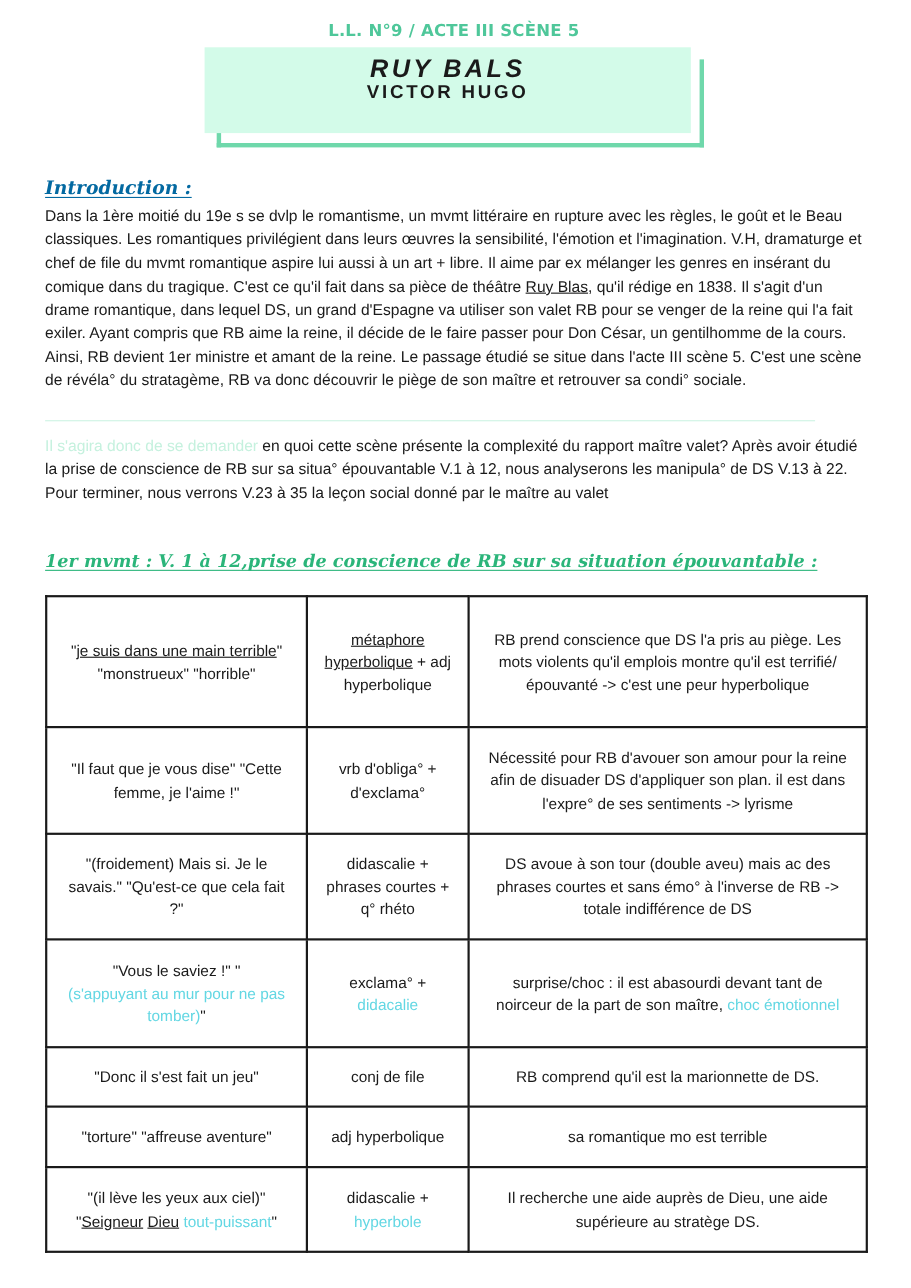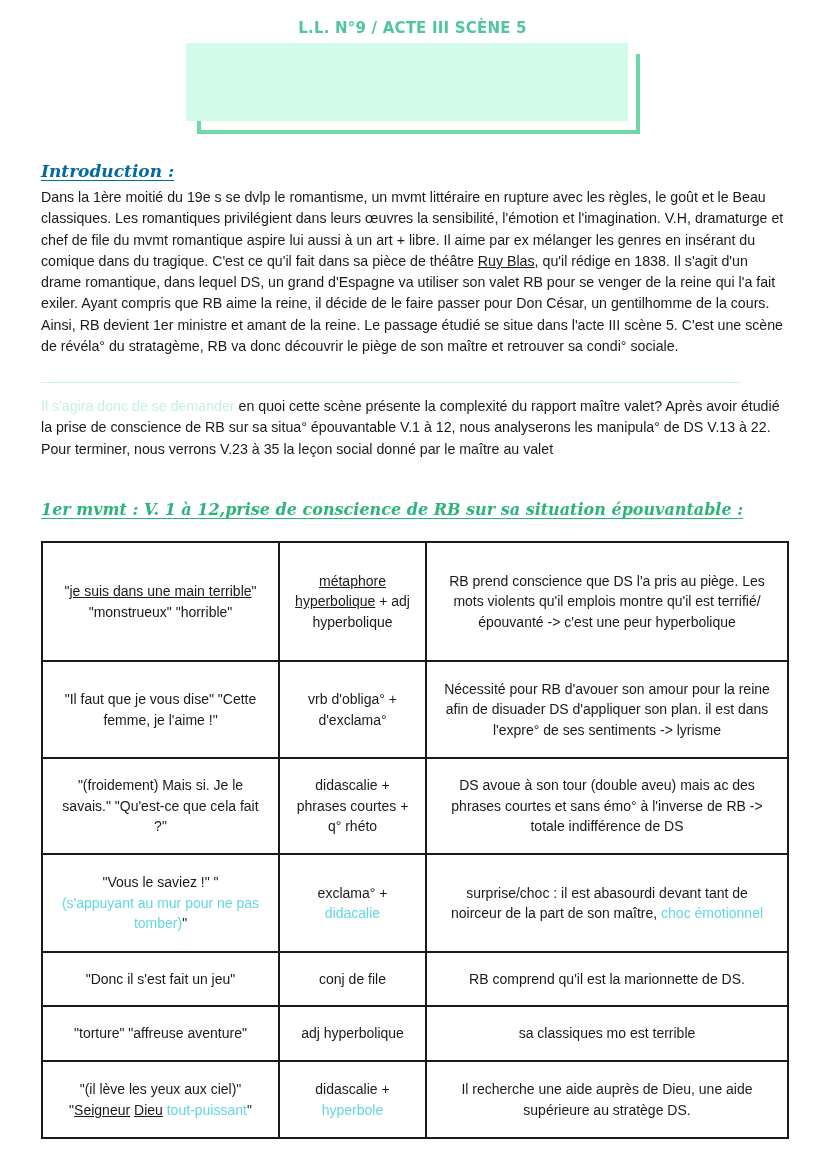--- a/index.html
+++ b/index.html
@@ -72,20 +72,22 @@
     .col2 { width: 147px; }
     .col3 { width: 362px; }
     .cyan { color: #63d7e3; }
   </style>
 </head>
 <body>
 
 <div class="top-label">L.L. N°9 / ACTE III SCÈNE 5</div>
 <div class="title-frame"></div>
 <div class="title-box">
+  <span class="title-main">RUY BALS</span>
+  <span class="title-sub">VICTOR HUGO</span>
 </div>
 
 <div class="intro-heading">Introduction :</div>
 <div class="intro-body"><span>Dans la 1ère moitié du 19e s se dvlp le romantisme, un mvmt littéraire en rupture avec les règles, le goût et le Beau classiques. Les romantiques privilégient dans leurs œuvres la sensibilité, l'émotion et l'imagination. V.H, dramaturge et chef de file du mvmt romantique aspire lui aussi à un art + libre. Il aime par ex mélanger les genres en insérant du comique dans du tragique. C'est ce qu'il fait dans sa pièce de théâtre </span><span class="u">Ruy Blas</span><span>, qu'il rédige en 1838. Il s'agit d'un drame romantique, dans lequel DS, un grand d'Espagne va utiliser son valet RB pour se venger de la reine qui l'a fait exiler. Ayant compris que RB aime la reine, il décide de le faire passer pour Don César, un gentilhomme de la cours. Ainsi, RB devient 1er ministre et amant de la reine. Le passage étudié se situe dans l'acte III scène 5. C'est une scène de révéla° du stratagème, RB va donc découvrir le piège de son maître et retrouver sa condi° sociale.</span></div>
 
 <div class="separator">
   <div class="line"></div>
   <div class="line"></div>
 </div>
 
@@ -121,21 +123,21 @@
     <td><span>surprise/choc : il est abasourdi devant tant de noirceur de la part de son maître, </span><span class="cyan">choc émotionnel</span></td>
   </tr>
   <tr style="height:54px;">
     <td>"Donc il s'est fait un jeu"</td>
     <td>conj de file</td>
     <td>RB comprend qu'il est la marionnette de DS.</td>
   </tr>
   <tr style="height:55px;">
     <td>"torture" "affreuse aventure"</td>
     <td>adj hyperbolique</td>
-    <td>sa classiques mo est terrible</td>
+    <td>sa romantique mo est terrible</td>
   </tr>
   <tr style="height:77px;">
     <td><span>"(il lève les yeux aux ciel)"</span><br><span>"</span><span class="u">Seigneur</span> <span class="u">Dieu</span> <span class="cyan">tout-puissant</span><span>"</span></td>
     <td><span>didascalie +</span><br><span class="cyan">hyperbole</span></td>
     <td>Il recherche une aide auprès de Dieu, une aide supérieure au stratège DS.</td>
   </tr>
 </tbody>
   </table>
 
 </body></html>

